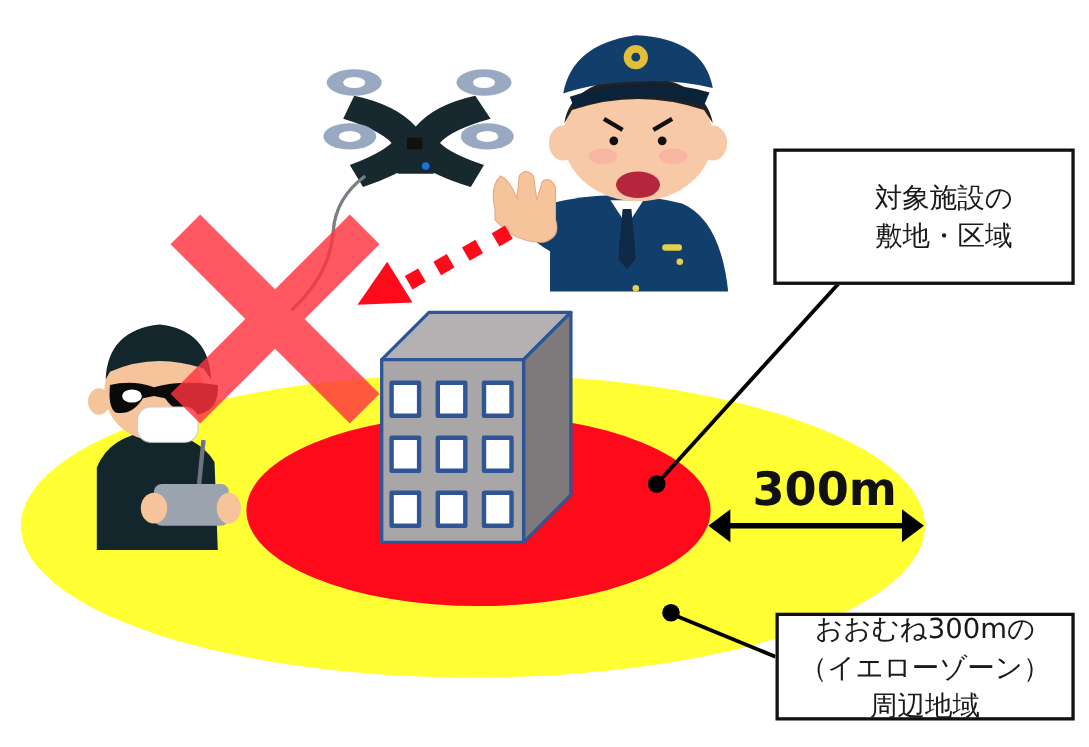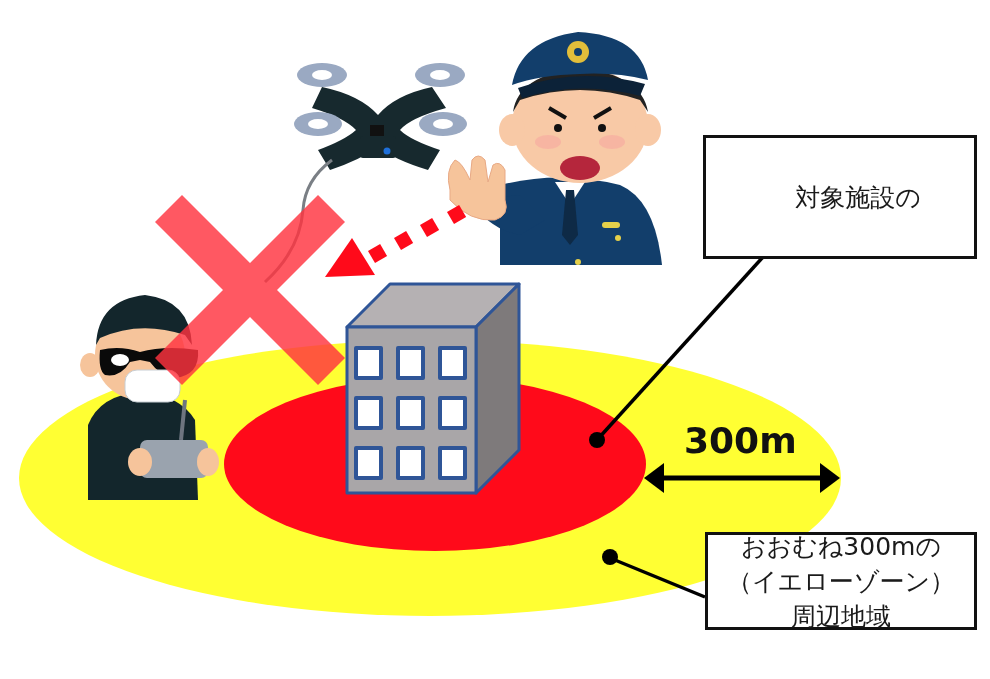--- a/index.html
+++ b/index.html
@@ -7,23 +7,23 @@
            font-family: "DejaVu Sans", "Liberation Sans", sans-serif; }
     #scene { position: absolute; left: 0; top: 0; width: 990px; height: 679px; }
     .callout {
       position: absolute; background: #ffffff; border: 3px solid #111111;
       box-sizing: border-box; text-align: center; color: #1a1a1a;
       font-size: 25px; line-height: 35px; letter-spacing: 0px;
       display: flex; flex-direction: column; justify-content: center; align-items: center;
     }
     .callout span { display: block; white-space: nowrap; }
     #callout-red { left: 703px; top: 135px; width: 274px; height: 124px; padding-left: 36px; }
-    #callout-yellow { left: 705px; top: 532px; width: 272px; height: 98px; }
+    #callout-yellow { left: 705px; top: 557px; width: 272px; height: 98px; }
     #dist-label {
-      position: absolute; left: 684px; top: 420px; font-size: 36px; font-weight: bold;
+      position: absolute; left: 684px; top: 420px; font-size: 42px; font-weight: bold;
       color: #111111; font-family: "DejaVu Sans", sans-serif; letter-spacing: 0px;
     }
   </style>
 </head>
 <body>
 
 <div id="scene">
   <svg width="990" height="679" viewBox="0 0 990 679" xmlns="http://www.w3.org/2000/svg">
 
     <ellipse cx="430" cy="478" rx="411" ry="138" fill="#FFFF33"></ellipse>
@@ -133,20 +133,21 @@
       <line x1="660" y1="478" x2="822" y2="478" stroke="#000" stroke-width="5"></line>
       <polygon points="644,478 664,463 664,493" fill="#000"></polygon>
       <polygon points="840,478 820,463 820,493" fill="#000"></polygon>
     </g>
   </svg>
 
   <div id="dist-label">300m</div>
 
   <div id="callout-red" class="callout">
     <span>対象施設の</span>
+    <span>敷地・区域</span>
   </div>
 
   <div id="callout-yellow" class="callout">
     <span>おおむね300mの</span>
     <span>（イエローゾーン）</span>
     <span>周辺地域</span>
   </div>
 </div>
 
 </body></html>

